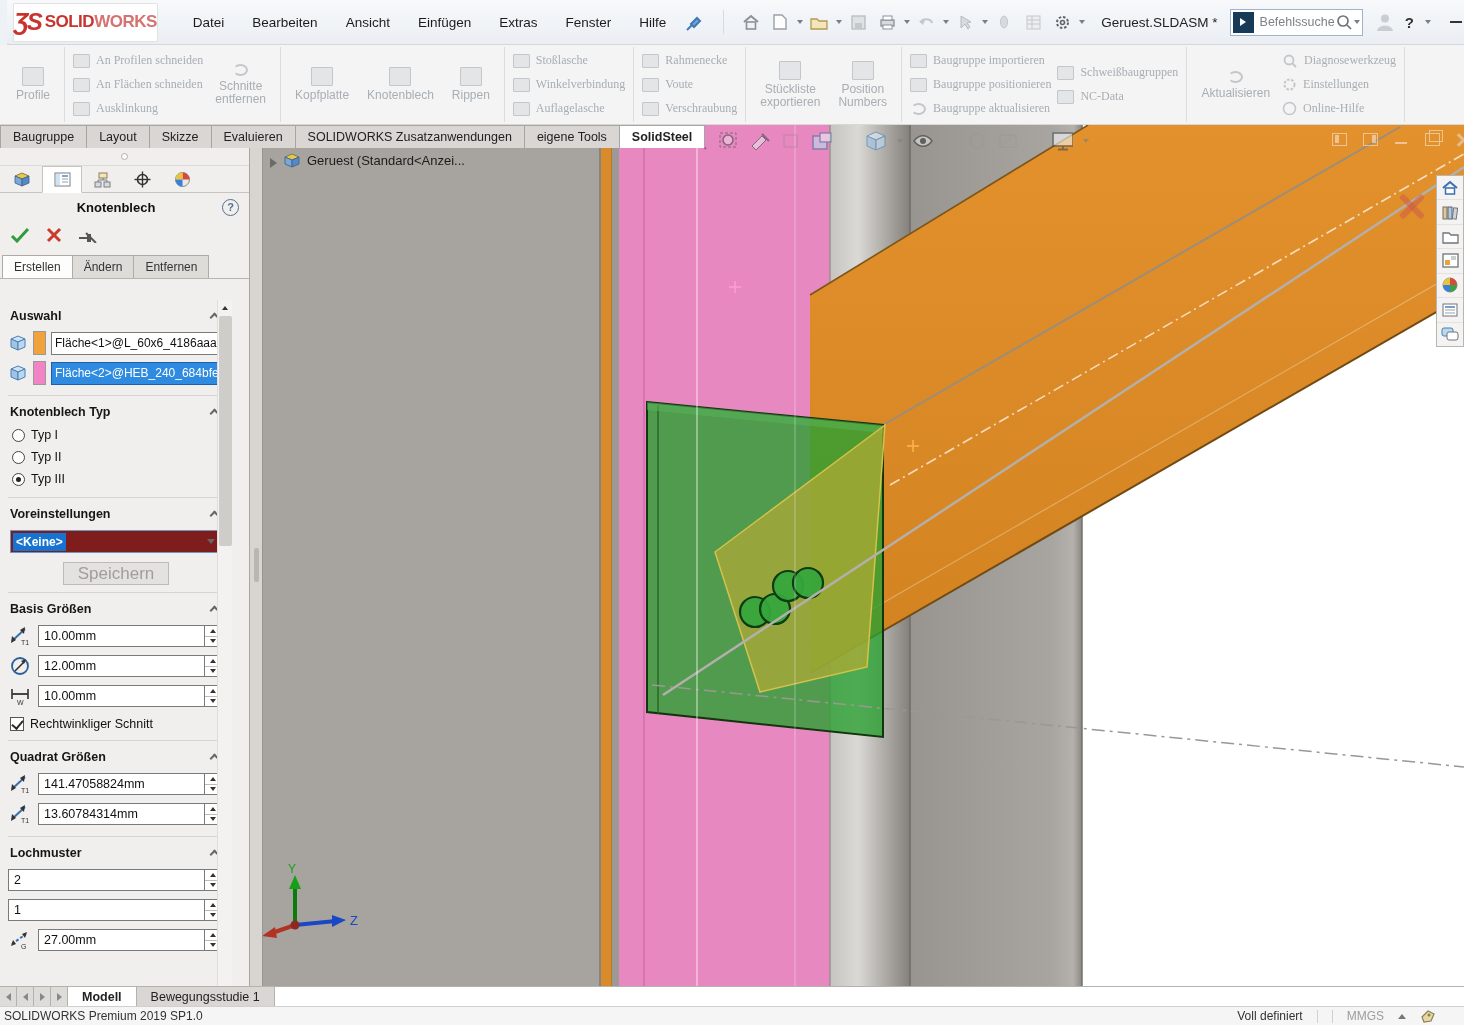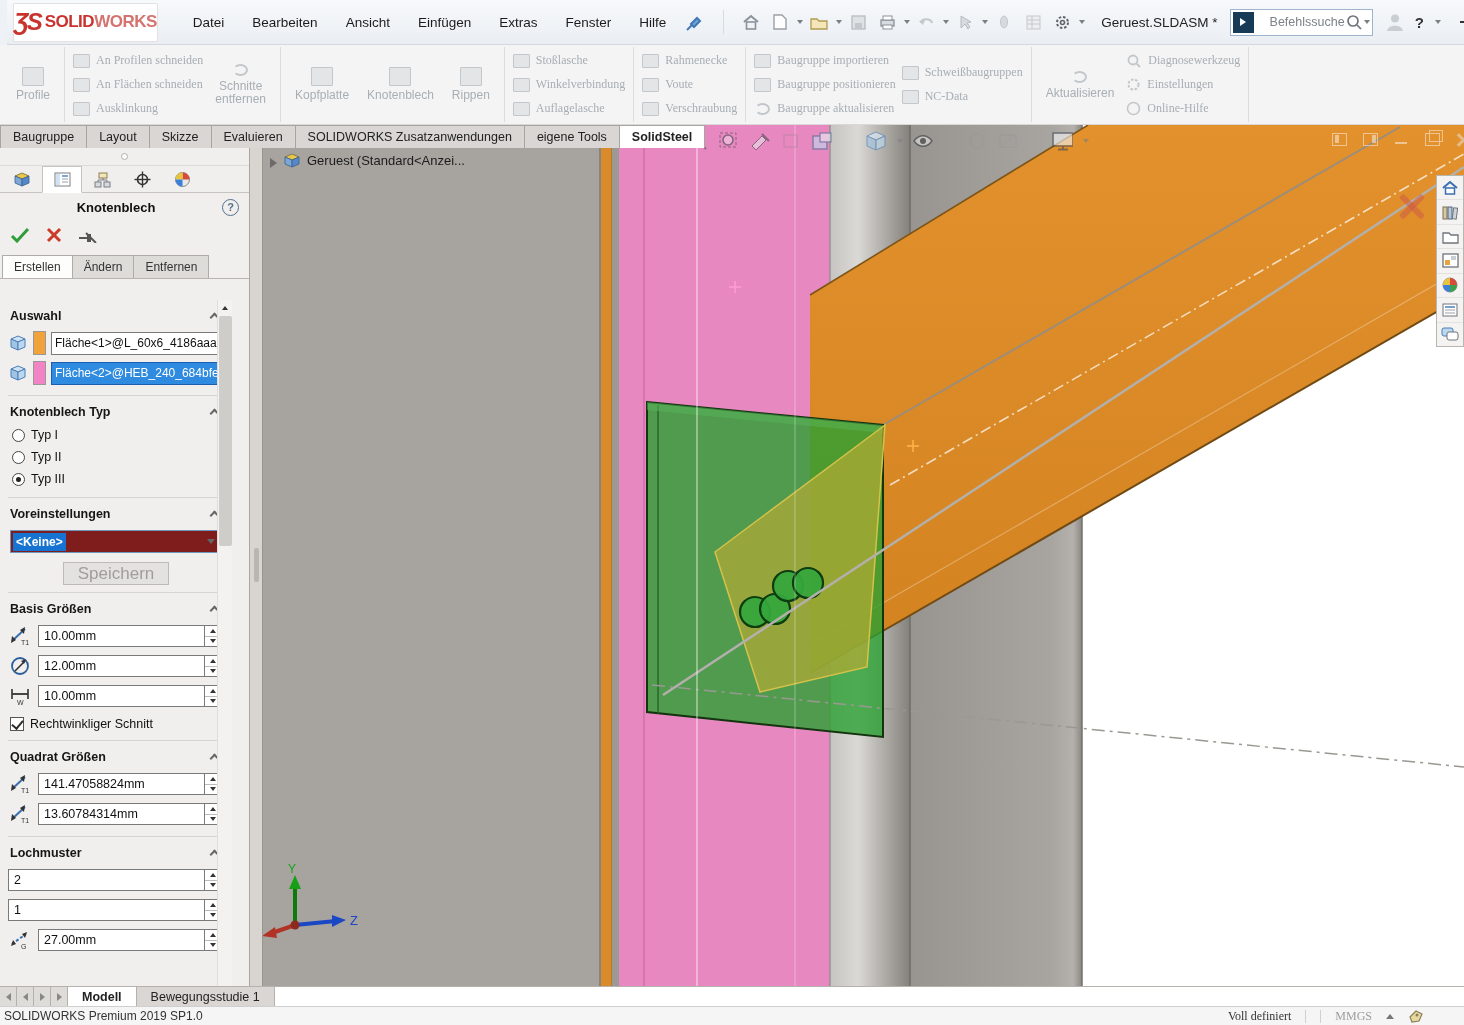--- a/index.html
+++ b/index.html
@@ -17,21 +17,21 @@
   .menu-item { padding:6px 13px; font-size:13.5px; color:#1c1c1c; cursor:default; }
   .pin { width:22px; height:22px; margin-left:4px; position:relative; }
   .qat { display:flex; align-items:center; margin-left:18px; gap:3px; border-left:1px solid #d6dbe1; padding-left:14px; }
   .qbtn { width:26px; height:24px; display:flex; align-items:center; justify-content:center; }
   .qbtn svg { display:block; }
   .caret { width:0; height:0; border-left:3.5px solid transparent; border-right:3.5px solid transparent; border-top:4px solid #7a7f85; margin-left:1px; }
   #docname { font-size:13.5px; color:#222; margin:0 12px 0 16px; white-space:nowrap; }
   #searchbox { width:192px; height:27px; background:#fff; border:1px solid #9eb4cd; display:flex; align-items:center; padding:2px; }
   #cmdicon { width:21px; height:21px; background:#173a57; display:flex; align-items:center; justify-content:center; }
   #cmdicon b { width:0; height:0; border-top:4px solid transparent; border-bottom:4px solid transparent; border-left:6px solid #fff; }
-  #searchtext { flex:1; font-size:12.5px; color:#7c8288; padding-left:16px; }
+  #searchtext { flex:1; font-size:12.5px; color:#7c8288; padding-left:6px; }
   #titlebar-right { display:flex; align-items:center; gap:10px; margin-left:12px; }
   .winbtn { width:30px; height:24px; display:flex; align-items:center; justify-content:center; }
   .minus { width:12px; height:2px; background:#333; }
   .helpmark { font-size:15px; font-weight:bold; color:#333; }
 
   
   #ribbon { left:0; top:45px; width:1464px; height:80px; background:#f4f4f4; border-bottom:1px solid #d8d8d8; display:flex; align-items:stretch; padding:2px 0 2px 2px; }
   .rgroup { display:flex; align-items:center; padding:0 8px; border-right:1px solid #ddddde; gap:6px; }
   .rbig { display:flex; flex-direction:column; align-items:center; justify-content:center; gap:3px; padding:0 6px; }
   .rbig .lbl { font-size:12px; color:#a8aeb4; text-align:center; line-height:13px; white-space:pre-line; }
@@ -123,21 +123,21 @@
   
   #doctabs { left:0; top:986px; width:1464px; height:20px; background:#fff; border-top:1px solid #b5b2ae; display:flex; align-items:stretch; z-index:40; }
   .navbtns { display:flex; }
   .navbtn { width:17px; background:#dedcd9; border-right:1px solid #b5b2ae; display:flex; align-items:center; justify-content:center; }
   .tr-l { width:0;height:0;border-top:4px solid transparent;border-bottom:4px solid transparent;border-right:5px solid #8a8885; }
   .tr-r { width:0;height:0;border-top:4px solid transparent;border-bottom:4px solid transparent;border-left:5px solid #8a8885; }
   .dtab { padding:2px 14px; font-size:12.5px; display:flex; align-items:center; border-right:1px solid #b5b2ae; background:#d9d6d3; color:#222; }
   .dtab.active { background:#fff; font-weight:bold; border-right:1px solid #b5b2ae; }
   #statusbar { left:0; top:1006px; width:1464px; height:19px; background:#f5f5f5; border-top:1px solid #cfcfcf; display:flex; align-items:center; font-size:12px; color:#333; z-index:40; }
   #statusbar .left { padding-left:4px; }
-  #statusbar .right { margin-left:auto; display:flex; align-items:center; gap:14px; padding-right:40px;font-family:Liberation Serif, serif; }
+  #statusbar .right { margin-left:auto; display:flex; align-items:center; gap:14px; padding-right:28px; }
   #statusbar .sep { width:1px; height:13px; background:#d0d0d0; }
   #statusbar .dim { color:#9d9d9d; }
   .tinyup { width:0;height:0;border-left:4px solid transparent;border-right:4px solid transparent;border-bottom:5px solid #777; }
 </style>
 </head>
 <body>
 
 <div id="app">
 
   <div class="abs" id="titlebar">
@@ -322,20 +322,32 @@
           </div>
         <div class="rsmall">
             <span class="ric"></span>
             <span class="lbl">Voute</span>
           </div>
         <div class="rsmall">
             <span class="ric"></span>
             <span class="lbl">Verschraubung</span>
           </div>
       </div>
+    </div>
+    <div class="rgroup">
+      <div class="rbig">
+          <span class="ric big"></span>
+          <span class="lbl">Stückliste
+exportieren</span>
+        </div>
+      <div class="rbig">
+          <span class="ric big"></span>
+          <span class="lbl">Position
+Numbers</span>
+        </div>
     </div>
     <div class="rgroup">
       <div class="rstack">
         <div class="rsmall">
             <span class="ric"></span>
             <span class="lbl">Baugruppe importieren</span>
           </div>
         <div class="rsmall">
             <span class="ric"></span>
             <span class="lbl">Baugruppe positionieren</span>

